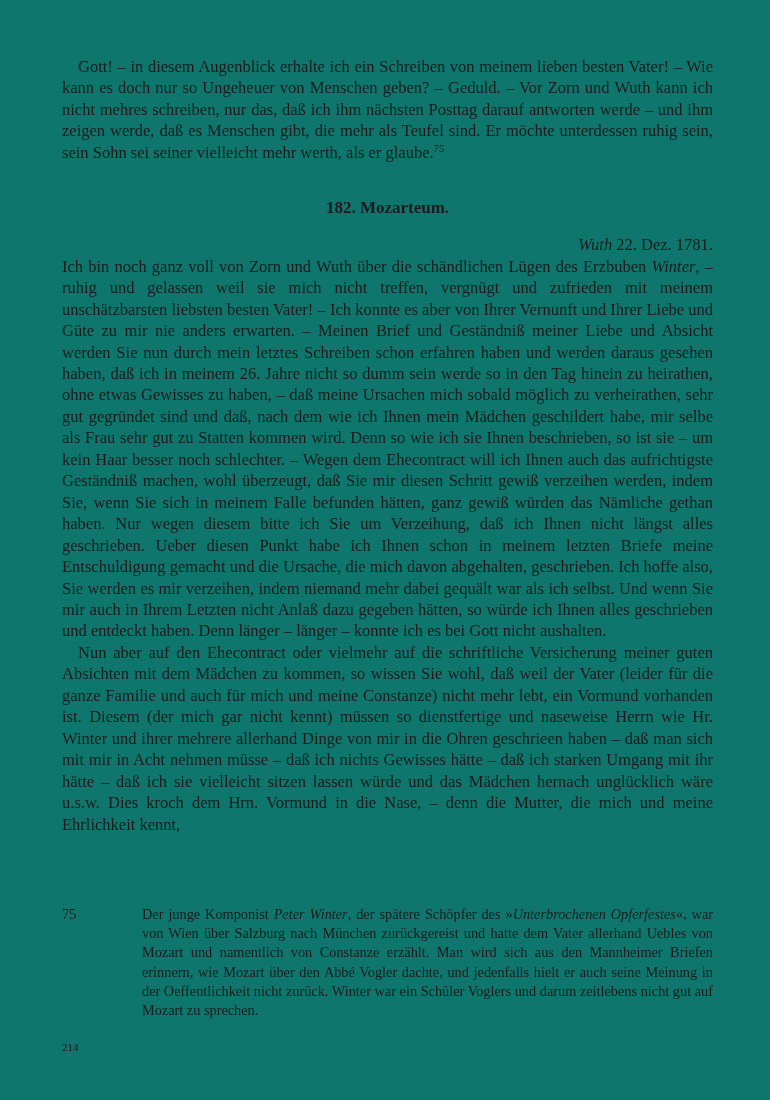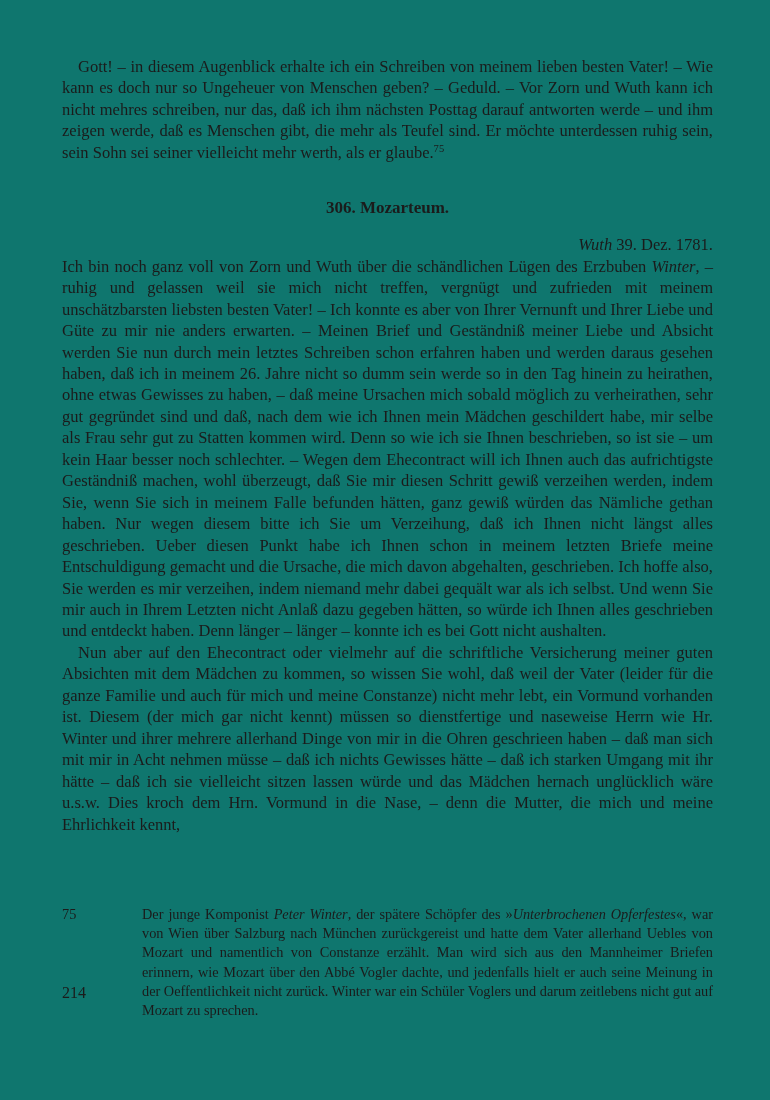--- a/index.html
+++ b/index.html
@@ -63,39 +63,39 @@
   .fn-num {
     flex: 0 0 33px;
   }
   .fn-text {
     flex: 1;
     margin-left: 47px;
   }
   .page-number {
     position: absolute;
     left: 62px;
-    top: 984px;
-    font-size: 16px;
+    top: 1038px;
+    font-size: 11px;
     line-height: 18px;
     text-align: center;
   }
   .it { font-style: italic; }
 </style>
 </head>
 <body>
 
 <div class="page">
 
   <div class="text-block">
 
     <p class="para indent"><span>Gott! – in diesem Augenblick erhalte ich ein Schreiben von meinem lieben besten Vater! – Wie kann es doch nur so Ungeheuer von Menschen geben? – Geduld. – Vor Zorn und Wuth kann ich nicht mehres schreiben, nur das, daß ich ihm nächsten Posttag darauf antworten werde – und ihm zeigen werde, daß es Menschen gibt, die mehr als Teufel sind. Er möchte unterdessen ruhig sein, sein Sohn sei seiner vielleicht mehr werth, als er glaube.</span><sup>75</sup></p>
 
-    <h2 class="heading">306. Mozarteum.</h2>
+    <h2 class="heading">182. Mozarteum.</h2>
 
-    <p class="dateline"><span class="it">Wuth</span><span> 39. Dez. 1781.</span></p>
+    <p class="dateline"><span class="it">Wuth</span><span> 22. Dez. 1781.</span></p>
 
     <p class="para"><span>Ich bin noch ganz voll von Zorn und Wuth über die schändlichen Lügen des Erzbuben </span><span class="it">Winter</span><span>, – ruhig und gelassen weil sie mich nicht treffen, vergnügt und zufrieden mit meinem unschätzbarsten liebsten besten Vater! – Ich konnte es aber von Ihrer Vernunft und Ihrer Liebe und Güte zu mir nie anders erwarten. – Meinen Brief und Geständniß meiner Liebe und Absicht werden Sie nun durch mein letztes Schreiben schon erfahren haben und werden daraus gesehen haben, daß ich in meinem 26. Jahre nicht so dumm sein werde so in den Tag hinein zu heirathen, ohne etwas Gewisses zu haben, – daß meine Ursachen mich sobald möglich zu verheirathen, sehr gut gegründet sind und daß, nach dem wie ich Ihnen mein Mädchen geschildert habe, mir selbe als Frau sehr gut zu Statten kommen wird. Denn so wie ich sie Ihnen beschrieben, so ist sie – um kein Haar besser noch schlechter. – Wegen dem Ehecontract will ich Ihnen auch das aufrichtigste Geständniß machen, wohl überzeugt, daß Sie mir diesen Schritt gewiß verzeihen werden, indem Sie, wenn Sie sich in meinem Falle befunden hätten, ganz gewiß würden das Nämliche gethan haben. Nur wegen diesem bitte ich Sie um Verzeihung, daß ich Ihnen nicht längst alles geschrieben. Ueber diesen Punkt habe ich Ihnen schon in meinem letzten Briefe meine Entschuldigung gemacht und die Ursache, die mich davon abgehalten, geschrieben. Ich hoffe also, Sie werden es mir verzeihen, indem niemand mehr dabei gequält war als ich selbst. Und wenn Sie mir auch in Ihrem Letzten nicht Anlaß dazu gegeben hätten, so würde ich Ihnen alles geschrieben und entdeckt haben. Denn länger – länger – konnte ich es bei Gott nicht aushalten.</span></p>
 
     <p class="para indent"><span>Nun aber auf den Ehecontract oder vielmehr auf die schriftliche Versicherung meiner guten Absichten mit dem Mädchen zu kommen, so wissen Sie wohl, daß weil der Vater (leider für die ganze Familie und auch für mich und meine Constanze) nicht mehr lebt, ein Vormund vorhanden ist. Diesem (der mich gar nicht kennt) müssen so dienstfertige und naseweise Herrn wie Hr. Winter und ihrer mehrere allerhand Dinge von mir in die Ohren geschrieen haben – daß man sich mit mir in Acht nehmen müsse – daß ich nichts Gewisses hätte – daß ich starken Umgang mit ihr hätte – daß ich sie vielleicht sitzen lassen würde und das Mädchen hernach unglücklich wäre u.s.w. Dies kroch dem Hrn. Vormund in die Nase, – denn die Mutter, die mich und meine Ehrlichkeit kennt,</span></p>
 
   </div>
 
   <div class="footnote">
     <span class="fn-num">75</span>
     <span class="fn-text"><span>Der junge Komponist </span><span class="it">Peter Winter</span><span>, der spätere Schöpfer des »</span><span class="it">Unterbrochenen Opferfestes</span><span>«, war von Wien über Salzburg nach München zurückgereist und hatte dem Vater allerhand Uebles von Mozart und namentlich von Constanze erzählt. Man wird sich aus den Mannheimer Briefen erinnern, wie Mozart über den Abbé Vogler dachte, und jedenfalls hielt er auch seine Meinung in der Oeffentlichkeit nicht zurück. Winter war ein Schüler Voglers und darum zeitlebens nicht gut auf Mozart zu sprechen.</span></span>

